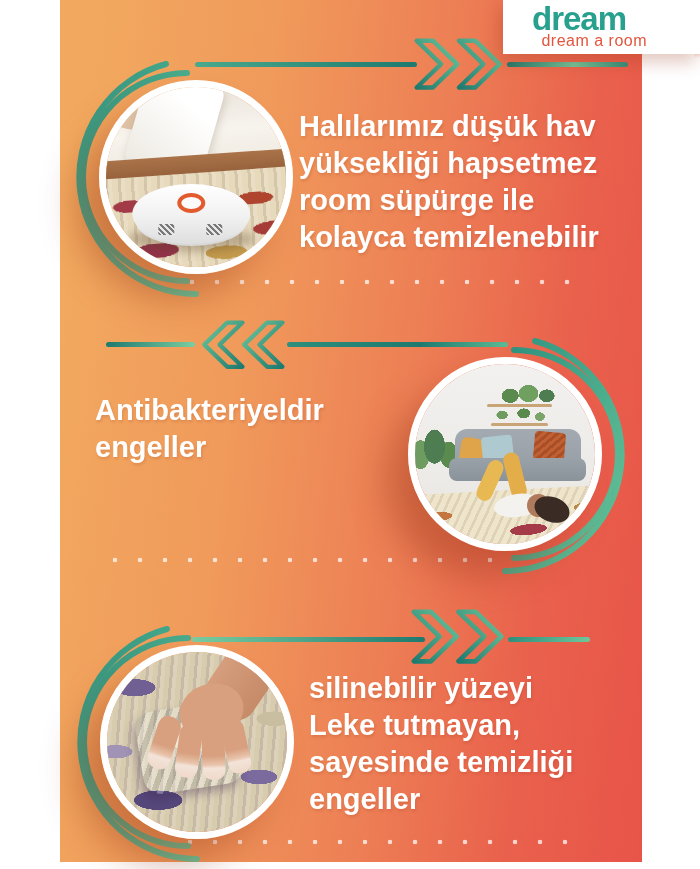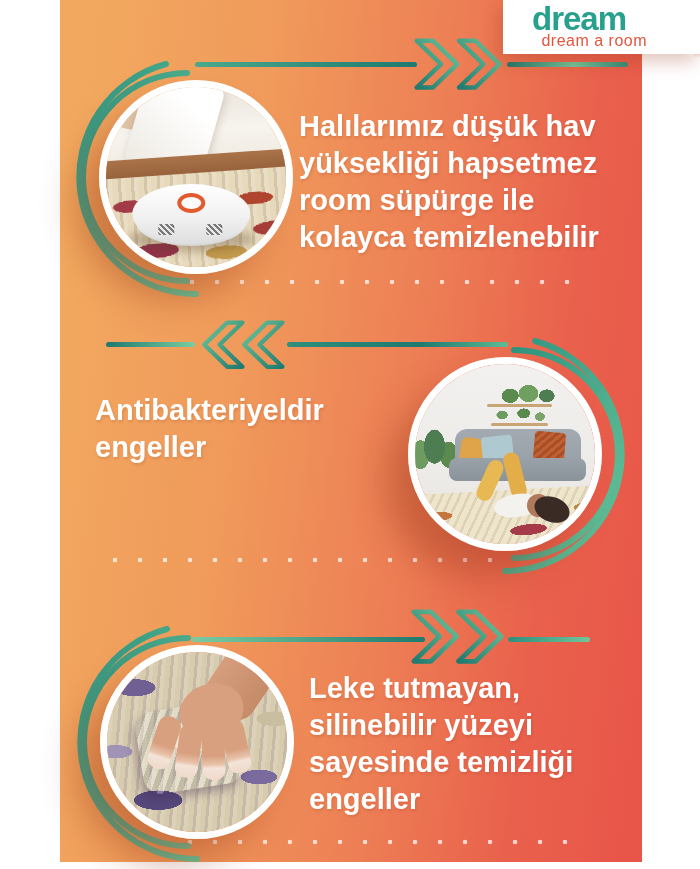--- a/index.html
+++ b/index.html
@@ -274,19 +274,19 @@
     <div>Halılarımız düşük hav</div>
     <div>yüksekliği hapsetmez</div>
     <div>room süpürge ile</div>
     <div>kolayca temizlenebilir</div>
   </div>
   <div class="ftext t2">
     <div>Antibakteriyeldir</div>
     <div>engeller</div>
   </div>
   <div class="ftext t3">
+    <div>silinebilir yüzeyi</div>
     <div>Leke tutmayan,</div>
-    <div>silinebilir yüzeyi</div>
     <div>sayesinde temizliği</div>
     <div>engeller</div>
   </div>
 
 </div>
 
 </body></html>

